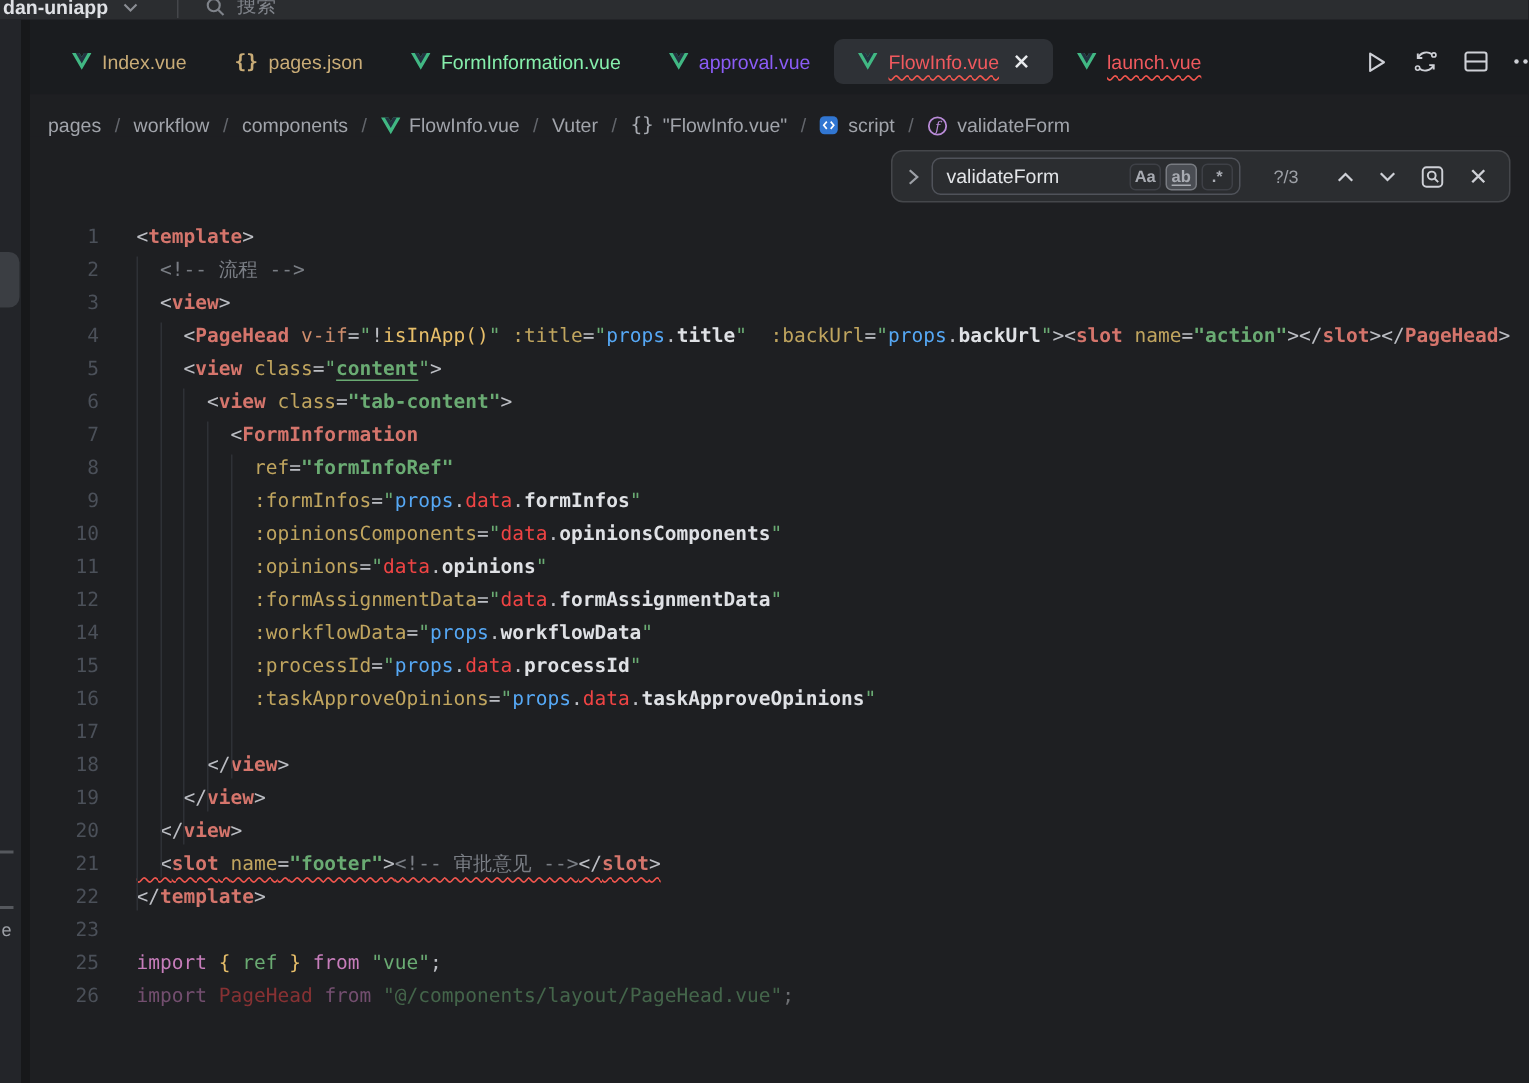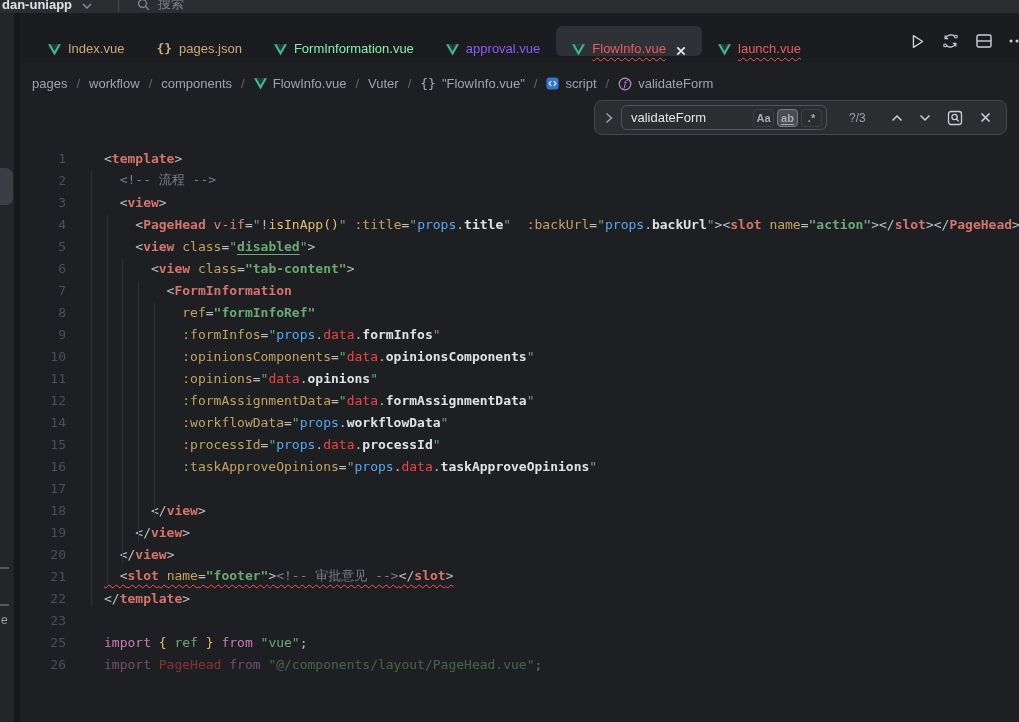--- a/index.html
+++ b/index.html
@@ -20,21 +20,21 @@
   .pill { position:absolute; left:0; top:155px; width:13px; height:37px; background:#3B3E43; border-radius:0 7px 7px 0; }
   .dash { position:absolute; left:0; width:9px; height:2px; background:#55585D; }
   .d1 { top:554px; } .d2 { top:591px; }
   .stripe-e { position:absolute; left:1px; top:600px; color:#9DA0A6; font-size:12px; }
   .gutter-div { width:6px; background:#17181A; flex:none; }
   .maincol { flex:1; display:flex; flex-direction:column; min-width:0; }
 
   
   .tabbar { height:50px; background:#1A1C1F; display:flex; align-items:center; padding:6px 0 0 12px; }
   .tabs { display:flex; align-items:center; height:32px; }
-  .tab { display:flex; align-items:flex-end; gap:7px; padding:0 16px; height:30px; border-radius:6px; cursor:default; }
+  .tab { display:flex; align-items:center; gap:7px; padding:0 16px; height:30px; border-radius:6px; cursor:default; }
   .tab.active { background:#2E3136; }
   .tab-label { font-size:13px; }
   .tab-label.sqg { text-decoration:underline wavy #F3564E 1px; text-underline-offset:4px; }
   .tab-close { display:flex; margin-left:3px; }
   .braces-ic { font-size:13px; font-weight:bold; font-family:"DejaVu Sans Mono", monospace; }
   .tab .braces-ic { color:#C9AC77; }
   .crumbs .braces-ic { color:#A8ABB2; font-weight:normal; }
   .tab-actions { margin-left:auto; display:flex; align-items:center; gap:17px; padding-right:0; }
   .tab-actions .act { display:flex; align-items:center; }
   .more-act { margin-right:-6px; }
@@ -43,21 +43,21 @@
   .crumbs { height:28px; background:#1E1F22; display:flex; align-items:flex-end; padding-left:12px; font-size:13px; color:#A1A4AB; }
   .crumb { display:flex; align-items:center; gap:6px; }
   .crumb-sep { color:#63666C; margin:0 9px; }
   .crumb .ic { display:block; }
 
   
   .editor { position:relative; flex:1; background:#1E1F22; overflow:hidden; }
   #code { padding-top:56px; }
   .line { display:flex; height:22px; align-items:center; }
   .ln { width:46px; flex:none; text-align:right; color:#4B5059; font:13px "DejaVu Sans Mono", monospace; }
-  .ltext { margin-left:38px; white-space:pre; font:13px "DejaVu Sans Mono", monospace; }
+  .ltext { margin-left:25px; white-space:pre; font:13px "DejaVu Sans Mono", monospace; }
   .guide { position:absolute; width:1px; background:#2E3136; }
 
   .tk-pun{color:#BCBEC4} .tk-tag{color:#D5756C;font-weight:bold}
   .tk-attr{color:#C0A55F} .tk-dir{color:#CF8E6D}
   .tk-str{color:#6AAB73} .tk-strb{color:#6AAB73;font-weight:bold}
   .tk-blue{color:#56A8F5} .tk-wht{color:#DFE1E5;font-weight:bold}
   .tk-fn{color:#E8BF6A} .tk-kw{color:#C77DBB} .tk-brace{color:#E8BF6A}
   .tk-cmt{color:#7A7E85} .tk-olv{color:#ef4444}
   .tk-lnk{color:#6AAB73;font-weight:bold;text-decoration:underline;text-underline-offset:3px}
   .line.dim .ltext { opacity:.5; }
@@ -296,21 +296,21 @@
             <div class="line">
               <span class="ln">3</span>
               <span class="ltext"><span class="tk-pun">  &lt;</span><span class="tk-tag">view</span><span class="tk-pun">&gt;</span></span>
             </div>
             <div class="line">
               <span class="ln">4</span>
               <span class="ltext"><span class="tk-pun">    &lt;</span><span class="tk-tag">PageHead</span><span class="tk-pun"> </span><span class="tk-dir">v-if</span><span class="tk-pun">=</span><span class="tk-str">"</span><span class="tk-pun">!</span><span class="tk-fn">isInApp()</span><span class="tk-str">"</span><span class="tk-pun"> </span><span class="tk-attr">:title</span><span class="tk-pun">=</span><span class="tk-str">"</span><span class="tk-blue">props</span><span class="tk-pun">.</span><span class="tk-wht">title</span><span class="tk-str">"</span><span class="tk-pun">  </span><span class="tk-attr">:backUrl</span><span class="tk-pun">=</span><span class="tk-str">"</span><span class="tk-blue">props</span><span class="tk-pun">.</span><span class="tk-wht">backUrl</span><span class="tk-str">"</span><span class="tk-pun">&gt;&lt;</span><span class="tk-tag">slot</span><span class="tk-pun"> </span><span class="tk-attr">name</span><span class="tk-pun">=</span><span class="tk-strb">"action"</span><span class="tk-pun">&gt;&lt;/</span><span class="tk-tag">slot</span><span class="tk-pun">&gt;&lt;/</span><span class="tk-tag">PageHead</span><span class="tk-pun">&gt;</span></span>
             </div>
             <div class="line">
               <span class="ln">5</span>
-              <span class="ltext"><span class="tk-pun">    &lt;</span><span class="tk-tag">view</span><span class="tk-pun"> </span><span class="tk-attr">class</span><span class="tk-pun">=</span><span class="tk-str">"</span><span class="tk-lnk">disabled</span><span class="tk-str">"</span><span class="tk-pun">&gt;</span></span>
+              <span class="ltext"><span class="tk-pun">    &lt;</span><span class="tk-tag">view</span><span class="tk-pun"> </span><span class="tk-attr">class</span><span class="tk-pun">=</span><span class="tk-str">"</span><span class="tk-lnk">content</span><span class="tk-str">"</span><span class="tk-pun">&gt;</span></span>
             </div>
             <div class="line">
               <span class="ln">6</span>
               <span class="ltext"><span class="tk-pun">      &lt;</span><span class="tk-tag">view</span><span class="tk-pun"> </span><span class="tk-attr">class</span><span class="tk-pun">=</span><span class="tk-strb">"tab-content"</span><span class="tk-pun">&gt;</span></span>
             </div>
             <div class="line">
               <span class="ln">7</span>
               <span class="ltext"><span class="tk-pun">        &lt;</span><span class="tk-tag">FormInformation</span></span>
             </div>
             <div class="line">

